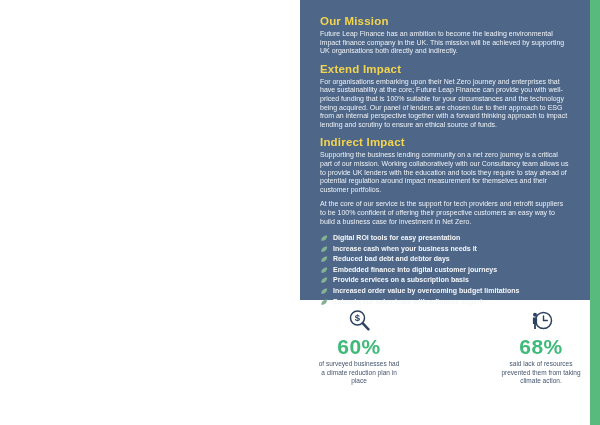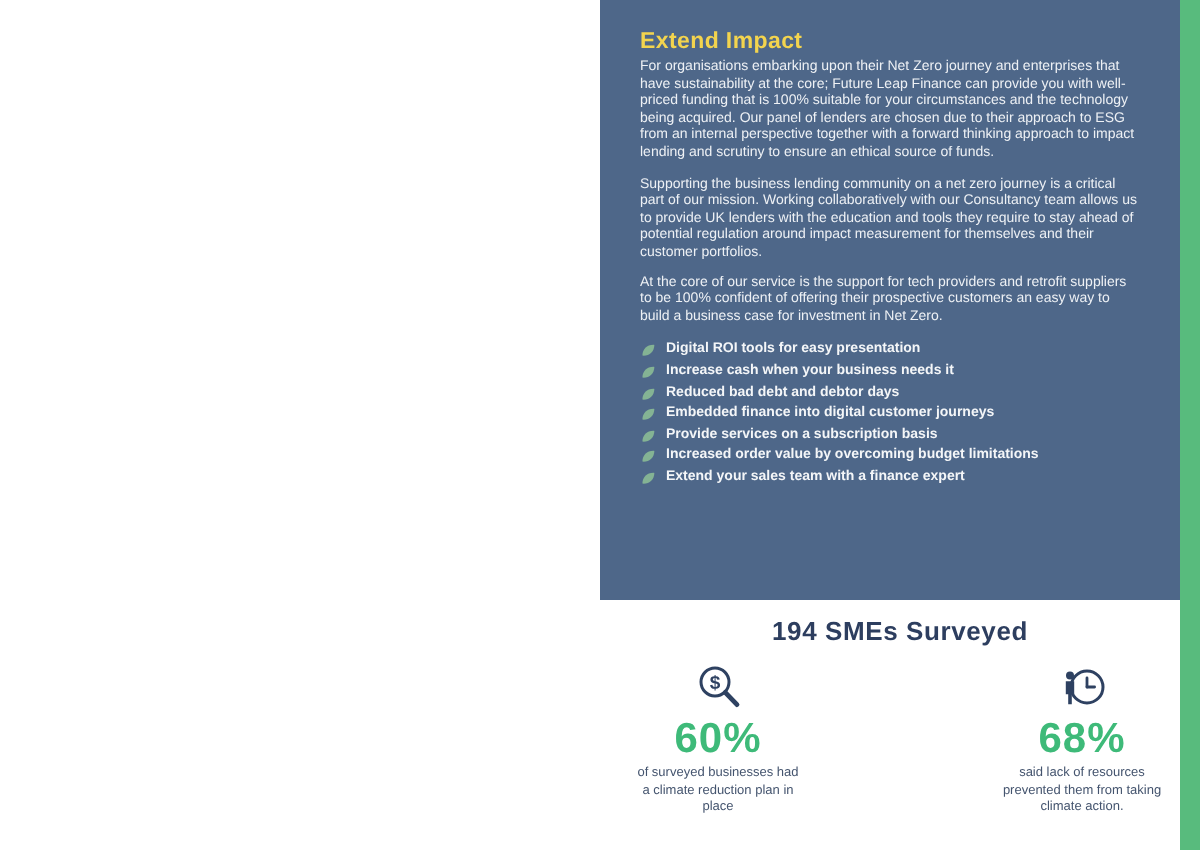--- a/index.html
+++ b/index.html
@@ -33,27 +33,32 @@
 </head>
 <body>
 
 <div class="page">
 
   <div class="accent-tab"></div>
   <div class="accent-strip"></div>
 
   <div class="panel">
 
+    <div class="sec">
+      <h2>Our Mission</h2>
+      <p>Future Leap Finance has an ambition to become the leading environmental impact finance company in the UK. This mission will be achieved by supporting UK organisations both directly and indirectly.</p>
+    </div>
 
     <div class="sec">
       <h2>Extend Impact</h2>
       <p>For organisations embarking upon their Net Zero journey and enterprises that have sustainability at the core; Future Leap Finance can provide you with well-priced funding that is 100% suitable for your circumstances and the technology being acquired. Our panel of lenders are chosen due to their approach to ESG from an internal perspective together with a forward thinking approach to impact lending and scrutiny to ensure an ethical source of funds.</p>
     </div>
 
     <div class="sec">
+      <h2>Indirect Impact</h2>
       <p>Supporting the business lending community on a net zero journey is a critical part of our mission. Working collaboratively with our Consultancy team allows us to provide UK lenders with the education and tools they require to stay ahead of potential regulation around impact measurement for themselves and their customer portfolios.</p>
       <p>At the core of our service is the support for tech providers and retrofit suppliers to be 100% confident of offering their prospective customers an easy way to build a business case for investment in Net Zero.</p>
     </div>
 
     <ul class="bullets">
       <li>
         <svg class="blt" viewBox="0 0 10 10">
             <path d="M1.5,8.5 C1.5,4.5 4.5,1.5 9,1.8 C8.8,6 6,8.8 1.5,8.5 Z" fill="#84b394"></path>
           </svg>
         <span class="txt">Digital ROI tools for easy presentation</span>
@@ -91,21 +96,20 @@
       <li>
         <svg class="blt" viewBox="0 0 10 10">
             <path d="M1.5,8.5 C1.5,4.5 4.5,1.5 9,1.8 C8.8,6 6,8.8 1.5,8.5 Z" fill="#84b394"></path>
           </svg>
         <span class="txt">Extend your sales team with a finance expert</span>
       </li>
     </ul>
   </div>
 
   <div class="survey">
-    <div class="survey-title">194 SMEs Surveyed</div>
     <div class="stats">
 
       <div class="stat">
         <svg class="icn" viewBox="0 0 27 27">
           <circle cx="11.5" cy="10" r="7" fill="none" stroke="#2e4161" stroke-width="1.5"></circle>
           <line x1="16.6" y1="15.2" x2="22.5" y2="21.3" stroke="#2e4161" stroke-width="2.4" stroke-linecap="round"></line>
           <text x="11.5" y="13.4" text-anchor="middle" font-size="9.5" font-weight="bold" fill="#2e4161" font-family="Liberation Sans, sans-serif">$</text>
         </svg>
         <div class="pct">60%</div>
         <div class="desc">of surveyed businesses had a climate reduction plan in place</div>

